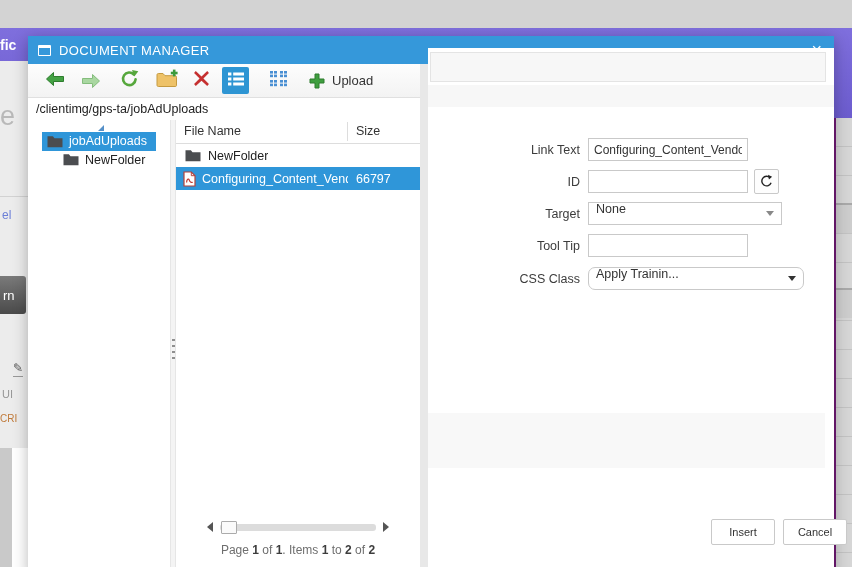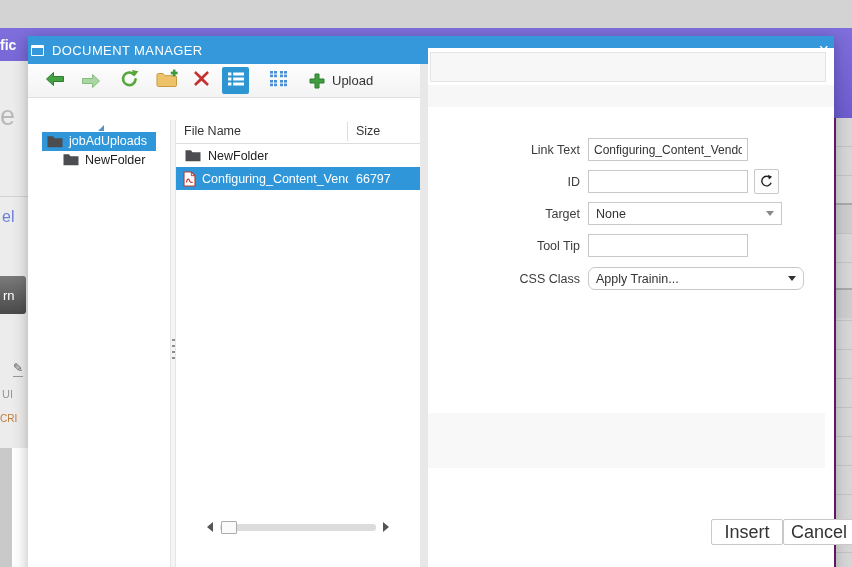--- a/index.html
+++ b/index.html
@@ -9,37 +9,37 @@
 
   
   .purple-band { position:absolute; left:0; top:0; width:852px; height:90px;
                  background:linear-gradient(180deg,#7f6fdd,#6c5cce); }
   .bd-fic { position:absolute; left:0; top:9px; color:#fff; font-size:14px; font-weight:bold; }
   .left-strip { position:absolute; left:0; top:33px; width:28px; height:516px; background:#ececec; }
   .left-darkgray { position:absolute; left:0; top:387px; width:12px; height:129px; background:#c9c9c9; }
   .left-white { position:absolute; left:12px; top:387px; width:16px; height:129px; background:#fff; }
   .bd-e { position:absolute; left:0; top:40px; font-size:27px; color:#b9b9b9; }
   .bd-line1 { position:absolute; left:0; top:135px; width:28px; height:1px; background:#d2d2d2; }
-  .bd-el { position:absolute; left:2px; top:147px; font-size:16px; color:#6b7fd7; }
+  .bd-el { position:absolute; left:2px; top:147px; font-size:12px; color:#6b7fd7; }
   .bd-btn { position:absolute; left:0; top:215px; width:26px; height:38px; border-radius:0 3px 3px 0;
             background:linear-gradient(180deg,#7a7a7a,#4a4a4a); color:#fff; font-size:13px;
             display:flex; align-items:center; padding-left:3px; }
   .bd-pen { position:absolute; left:13px; top:300px; font-size:12px; color:#555; border-bottom:1px solid #999; padding-bottom:1px; }
   .bd-ui { position:absolute; left:2px; top:327px; font-size:11px; color:#979797; }
   .bd-cri { position:absolute; left:0; top:352px; font-size:10px; color:#c07a3a; }
   .right-strip { position:absolute; left:836px; top:90px; width:16px; height:459px; background:#d6d6d6;
                  background-image:repeating-linear-gradient(180deg,#d6d6d6 0 28px,#c3c3c3 28px 29px); }
   .rs-dark1 { position:absolute; left:836px; top:175px; width:16px; height:30px; background:#cdcdcd; border-top:2px solid #a9a9a9; }
   .rs-dark2 { position:absolute; left:836px; top:260px; width:16px; height:30px; background:#cdcdcd; border-top:2px solid #a9a9a9; }
 
   
   .dialog { position:absolute; left:28px; top:8px; width:806px; height:541px; background:#fff;
             box-shadow:0 3px 14px rgba(0,0,0,.28); }
   .titlebar { position:absolute; left:0; top:0; width:806px; height:28px; background:#3598da;
-              display:flex; align-items:center; padding:0 3px; }
+              display:flex; align-items:center; padding:0 10px; }
   .win-ic { width:13px; height:11px; border:1px solid #fff; border-top:3px solid #fff; border-radius:1px; margin-right:8px; }
   .title { color:#fff; font-size:13px; letter-spacing:.4px; flex:1; }
   .close { color:#fff; font-size:18px; line-height:18px; cursor:pointer; padding:0 2px; }
 
   .left-sec { position:absolute; left:0; top:28px; width:392px; height:513px; }
   .vdivider { position:absolute; left:392px; top:28px; width:8px; height:513px; background:#e8e8e8; }
   .right-panel { position:absolute; left:400px; top:12px; width:406px; height:513px; background:#fff; }
 
   
   .toolbar { position:absolute; left:0; top:0; width:392px; height:34px;
@@ -84,30 +84,30 @@
   .pager { position:absolute; left:0; top:423px; width:100%; text-align:center; font-size:12px; color:#6e6e6e; }
   .pager .num { font-weight:bold; color:#3d3d3d; }
 
   
   .rp-topbox { position:absolute; left:2px; top:4px; width:396px; height:30px; background:#f7f7f7; border:1px solid #e4e4e4; }
   .rp-strip { position:absolute; left:0; top:37px; width:406px; height:22px; background:#f7f7f7; }
   .frm-row { position:absolute; left:0; height:25px; display:flex; align-items:center; }
   .flabel { width:160px; text-align:right; padding-right:8px; font-size:12.5px; color:#3c3c3c; }
   .tin { width:160px; height:23px; border:1px solid #c9c9c9; font-size:12px; padding:0 5px; color:#333;
          font-family:"Liberation Sans",sans-serif; outline:none; }
-  .sel-box { height:23px; border:1px solid #c9c9c9; background:#fff; display:flex; align-items:center;
+  .sel-box { height:23px; border:1px solid #c9c9c9; background:#fff; display:flex; align-items:flex-end;
              justify-content:space-between; padding:8px 7px; font-size:12.5px; color:#333; cursor:pointer; }
   .w194 { width:194px; } .w216 { width:216px;border-radius:7px; }
   .caret { width:0; height:0; border-left:4px solid transparent; border-right:4px solid transparent; border-top:5px solid #888; }
   .caret.dark { border-top-color:#333; }
   .rbtn { margin-left:6px; width:25px; height:25px; border:1px solid #c9c9c9; background:#fdfdfd; border-radius:2px;
           display:flex; align-items:center; justify-content:center; cursor:pointer; }
   .rp-gray { position:absolute; left:0; top:365px; width:397px; height:55px; background:#f8f8f8; }
-  .fbtn { position:absolute; top:471px; width:72px; height:26px; background:#fff; border:1px solid #c9c9c9;
-          border-radius:2px; font-size:18px; color:#333; display:flex; align-items:center; justify-content:center; cursor:pointer; }
+  .fbtn { position:absolute; top:471px; width:64px; height:26px; background:#fff; border:1px solid #c9c9c9;
+          border-radius:2px; font-size:11px; color:#333; display:flex; align-items:center; justify-content:center; cursor:pointer; }
   .btn-insert { left:283px; } .btn-cancel { left:355px; }
 </style>
 </head>
 <body>
 
 <div class="stage">
 
   <div class="purple-band">
     <span class="bd-fic">fic</span>
   </div>
@@ -202,20 +202,21 @@
         <div class="upload m18">
           <span style="display:flex;">
               <svg width="16" height="16" viewBox="0 0 16 16">
                 <path d="M6 1 h4 v5 h5 v4 h-5 v5 h-4 v-5 H1 V6 h5 Z" fill="#3f9e3f" stroke="#2e7d2e" stroke-width="1"></path>
               </svg>
             </span>
           <span>Upload</span>
         </div>
       </div>
 
+      <div class="pathrow">/clientimg/gps-ta/jobAdUploads</div>
 
       <div class="main">
 
         <div class="tree">
           <div class="titem1">
             <span class="expander">
                 <svg width="8" height="8" viewBox="0 0 8 8">
                   <path d="M7 1 V7 H1 Z" fill="#5590c8"></path>
                 </svg>
               </span>
@@ -271,20 +272,23 @@
           </div>
 
           <div class="fl-scroll">
             <div class="sb-left"></div>
             <div class="sb-track">
               <div class="sb-thumb"></div>
             </div>
             <div class="sb-right"></div>
           </div>
 
+          <div class="pager">
+            <span>Page </span><span class="num">1</span><span> of </span><span class="num">1</span><span>. Items </span><span class="num">1</span><span> to </span><span class="num">2</span><span> of </span><span class="num">2</span>
+          </div>
         </div>
       </div>
     </div>
 
     <div class="vdivider"></div>
 
     <div class="right-panel">
       <div class="rp-topbox"></div>
       <div class="rp-strip"></div>
 

